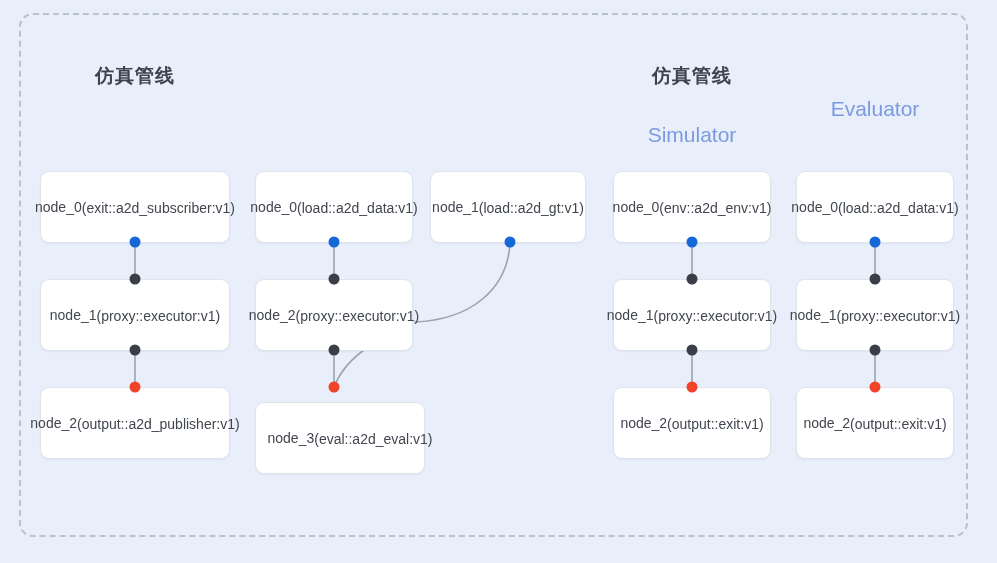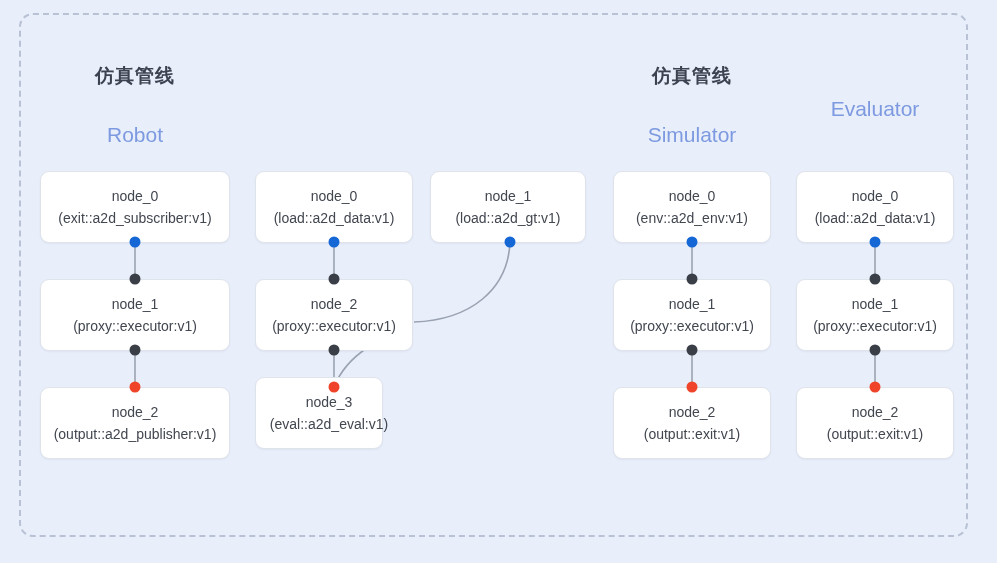--- a/index.html
+++ b/index.html
@@ -58,21 +58,21 @@
   }
   
   .node {
     position: absolute;
     box-sizing: border-box;
     background: #ffffff;
     border: 1px solid #dfe3ea;
     border-radius: 9px;
     box-shadow: 0 1px 2px rgba(30,45,80,0.05);
     display: flex;
-    flex-direction: column;
+    flex-direction: row;
     align-items: center;
     justify-content: center;
     text-align: center;
   }
   .node .n-title {
     font-size: 14px;
     color: #41464f;
     line-height: 20px;
     white-space: nowrap;
   }
@@ -127,21 +127,20 @@
     <line x1="692" y1="350" x2="692" y2="387" stroke="#9aa2b1" stroke-width="1.6"></line>
 
     <line x1="875" y1="242" x2="875" y2="279" stroke="#9aa2b1" stroke-width="1.6"></line>
     <line x1="875" y1="350" x2="875" y2="387" stroke="#9aa2b1" stroke-width="1.6"></line>
   </svg>
 
   <div class="cols">
 
     <div class="col-head" style="left:55px; top:63px; width:160px;">
       <div class="cn">仿真管线</div>
-      <div class="en">Robot</div>
     </div>
 
 
     <div class="col-head" style="left:612px; top:63px; width:160px;">
       <div class="cn">仿真管线</div>
       <div class="en">Simulator</div>
     </div>
 
     <div class="col-head" style="left:795px; top:63px; width:160px;">
       <div class="en">Evaluator</div>
@@ -166,21 +165,21 @@
     <div class="n-sub">(load::a2d_data:v1)</div>
   </div>
   <div class="node" style="left:430px; top:171px; width:156px; height:72px;">
     <div class="n-title">node_1</div>
     <div class="n-sub">(load::a2d_gt:v1)</div>
   </div>
   <div class="node" style="left:255px; top:279px; width:158px; height:72px;">
     <div class="n-title">node_2</div>
     <div class="n-sub">(proxy::executor:v1)</div>
   </div>
-  <div class="node" style="left:255px; top:377px; width:128px; height:72px;padding-left:20px;">
+  <div class="node" style="left:255px; top:402px; width:170px; height:72px;padding-left:20px;">
     <div class="n-title">node_3</div>
     <div class="n-sub">(eval::a2d_eval:v1)</div>
   </div>
 
   <div class="node" style="left:613px; top:171px; width:158px; height:72px;">
     <div class="n-title">node_0</div>
     <div class="n-sub">(env::a2d_env:v1)</div>
   </div>
   <div class="node" style="left:613px; top:279px; width:158px; height:72px;">
     <div class="n-title">node_1</div>

